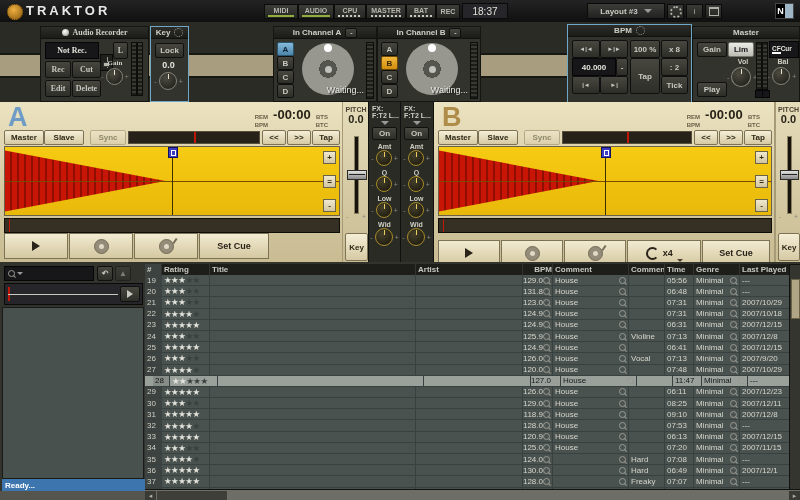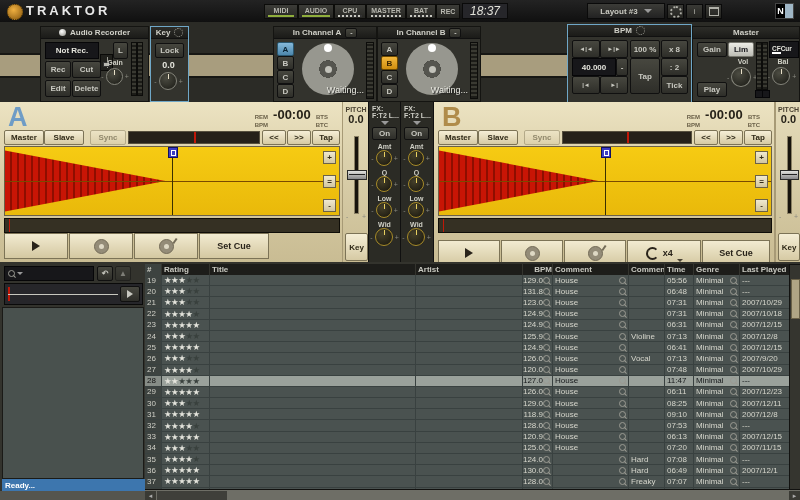--- a/index.html
+++ b/index.html
@@ -12,21 +12,21 @@
   .logo-gear{position:absolute;left:7px;top:4px;width:14px;height:14px;border-radius:50%;
              background:radial-gradient(circle at 40% 35%,#f0b040,#8a5a10);border:1px dotted #5a3a00;}
   .logo-text{position:absolute;left:26px;top:3px;color:#e8e8e8;font-size:13px;font-weight:bold;letter-spacing:3px;}
   .ind{position:absolute;top:4px;height:13px;background:linear-gradient(180deg,#3c3c38,#262622);
        border:1px solid #0c0c0a;color:#b8b8b0;font-size:7px;font-weight:bold;
        display:flex;align-items:center;justify-content:center;flex-direction:column;line-height:7px;}
   .ind .bar{width:80%;height:2px;margin-top:1px;}
   .bar-green{background:#8fae3c;}
   .bar-seg{background:repeating-linear-gradient(90deg,#c8c8c0 0 2px,#333 2px 4px);}
   .clock{position:absolute;top:3px;height:14px;background:#26262a;border:1px solid #0a0a0a;
-         color:#e0e0d8;font-size:12px;display:flex;align-items:center;justify-content:center;font-style:italic;}
+         color:#e0e0d8;font-size:10px;display:flex;align-items:center;justify-content:center;}
   .laybtn{position:absolute;top:3px;height:14px;background:linear-gradient(180deg,#3c3c38,#222);
           border:1px solid #0a0a0a;color:#c8c8c0;font-size:8px;font-weight:bold;
           display:flex;align-items:center;justify-content:center;gap:6px;}
   .tri-dn{width:0;height:0;border-left:4px solid transparent;border-right:4px solid transparent;border-top:4px solid #999;}
   .sqbtn{position:absolute;top:4px;width:15px;height:13px;background:linear-gradient(180deg,#3a3a36,#242420);
          border:1px solid #0a0a0a;color:#b0b0a8;font-size:8px;display:flex;align-items:center;justify-content:center;}
   .gear-ic{width:8px;height:8px;border:2px dotted #b0b0a8;border-radius:50%;}
   .win-ic{width:8px;height:6px;border:1px solid #b0b0a8;border-top-width:2px;}
   .nilogo{position:absolute;right:6px;top:3px;width:17px;height:14px;background:#000;border:1px solid #444;display:flex;}
   .nilogo .n{width:9px;color:#fff;font-size:9px;font-weight:bold;text-align:center;line-height:14px;}
@@ -118,21 +118,21 @@
   .prevplayer .line{position:absolute;left:3px;right:24px;top:50%;height:1px;background:#c8c8c0;}
   .prevplayer .mk{position:absolute;left:3px;top:3px;bottom:3px;width:2px;background:#c01808;}
   .tree{position:absolute;left:2px;top:45px;width:140px;height:170px;background:#49514e;border:1px solid #1a1a17;}
   .readybar{position:absolute;left:2px;top:217px;width:140px;height:12px;background:#3d76ae;color:#fff;
             font-size:8px;font-weight:bold;display:flex;align-items:center;padding-left:3px;}
   .thead{position:absolute;left:145px;top:2px;width:644px;height:11px;background:#1d1d1a;display:flex;border-bottom:1px solid #000;}
   .hc{color:#c8c8c0;font-size:8px;font-weight:bold;display:flex;align-items:center;padding-left:2px;
       border-right:1px solid #34342e;overflow:hidden;white-space:nowrap;box-sizing:border-box;flex:none;}
   .tbody{position:absolute;left:145px;top:13px;width:644px;height:214px;overflow:hidden;background:#434b48;}
   .trow{display:flex;height:11.2px;box-sizing:border-box;border-bottom:1px solid #394140;background:#4a5250;}
-  .trow.sel{background:#9aa19b;}
+  .trow.sel{background:#9aa19b;padding-left:8px;}
   .trow.sel .td{color:#15181a;}
   .trow.sel .c0{background:#868c86;color:#111;}
   .td{color:#d6d6cc;font-size:8px;display:flex;align-items:center;padding:0 2px;border-right:1px solid #394140;
       overflow:hidden;white-space:nowrap;box-sizing:border-box;flex:none;}
   .c0{width:17px;background:#3d4340;color:#cfcfc6;}
   .c1{width:48px;} .c2{width:206px;} .c3{width:107px;} .c4{width:30px;justify-content:flex-end;}
   .c5{width:76px;justify-content:space-between;} .c6{width:36px;} .c7{width:29px;} .c8{width:46px;justify-content:space-between;} .c9{width:48px;border-right:none;}
   .st-f{color:#e4e4dc;font-size:8.5px;letter-spacing:-.5px;}
   .st-e{color:#39403d;font-size:8.5px;letter-spacing:-.5px;}
   .vscroll{position:absolute;left:789px;top:2px;width:11px;height:225px;background:#35352f;border:1px solid #121210;}
@@ -199,21 +199,21 @@
     <div class="stripe-tan"></div>
 
     <div class="panel" style="left:4px;top:4px;width:33px;height:74px;margin-left:46px;">
       <div class="phead">Page</div>
       <div class="dbtn abs" style="left:5px;top:15px;width:22px;height:13px;">1</div>
       <div class="dbtn abs" style="left:5px;top:30px;width:22px;height:13px;">2</div>
       <div class="dbtn abs" style="left:5px;top:45px;width:22px;height:13px;">3</div>
       <div class="dbtn lit-grey abs" style="left:5px;top:60px;width:22px;height:13px;">4</div>
     </div>
 
-    <div class="panel" style="left:40px;top:4px;width:107px;height:74px;">
+    <div class="panel" style="left:40px;top:4px;width:107px;height:74px;font-family:Liberation Serif, serif;">
       <div class="phead">
           <span class="rdot"></span>
         <span>Audio Recorder</span>
         </div>
       <div class="disp abs" style="left:4px;top:15px;width:52px;height:15px;">Not Rec.</div>
       <div class="minifader abs" style="left:59px;top:15px;width:11px;height:15px;"></div>
       <div class="dbtn abs" style="left:72px;top:15px;width:13px;height:15px;">L</div>
       <div class="meter abs" style="left:90px;top:15px;width:4px;height:52px;"></div>
       <div class="meter abs" style="left:96px;top:15px;width:4px;height:52px;"></div>
       <div class="dbtn abs" style="left:4px;top:34px;width:24px;height:15px;">Rec</div>

